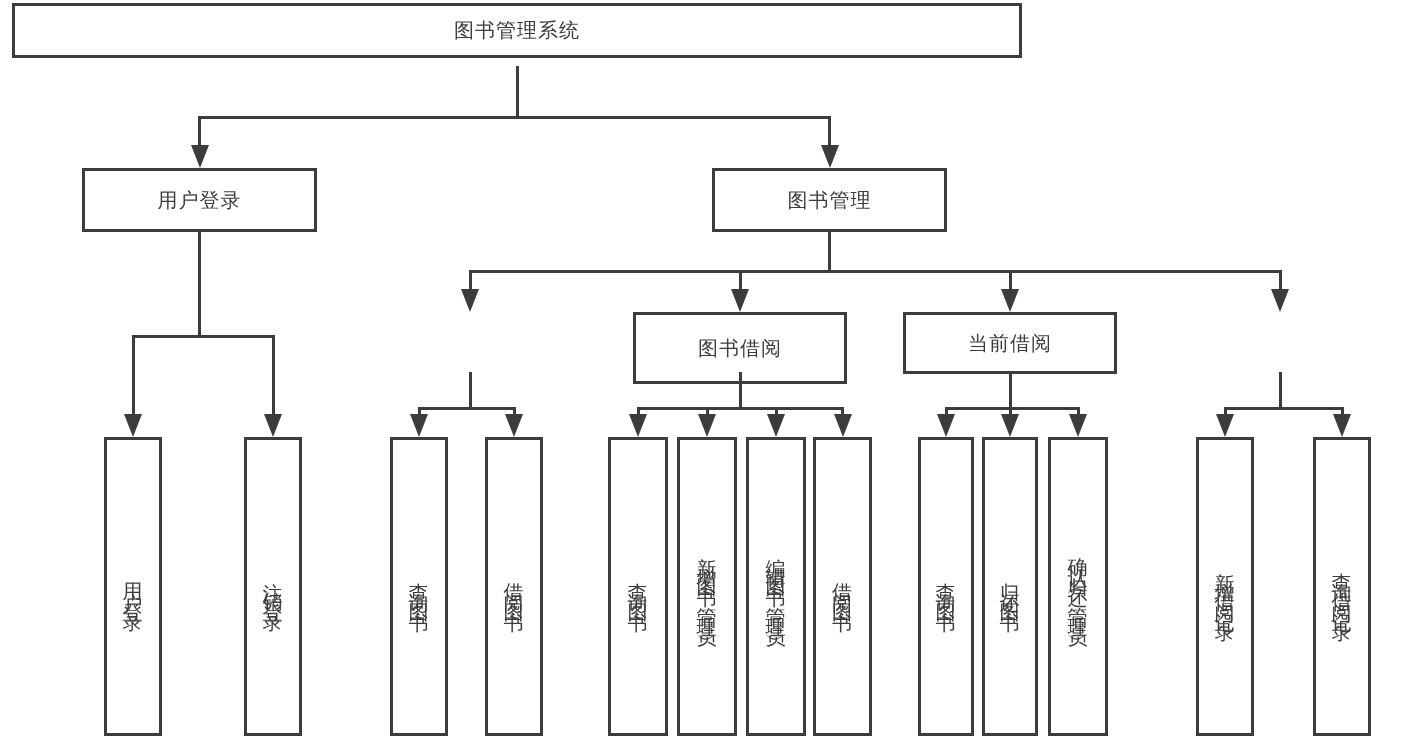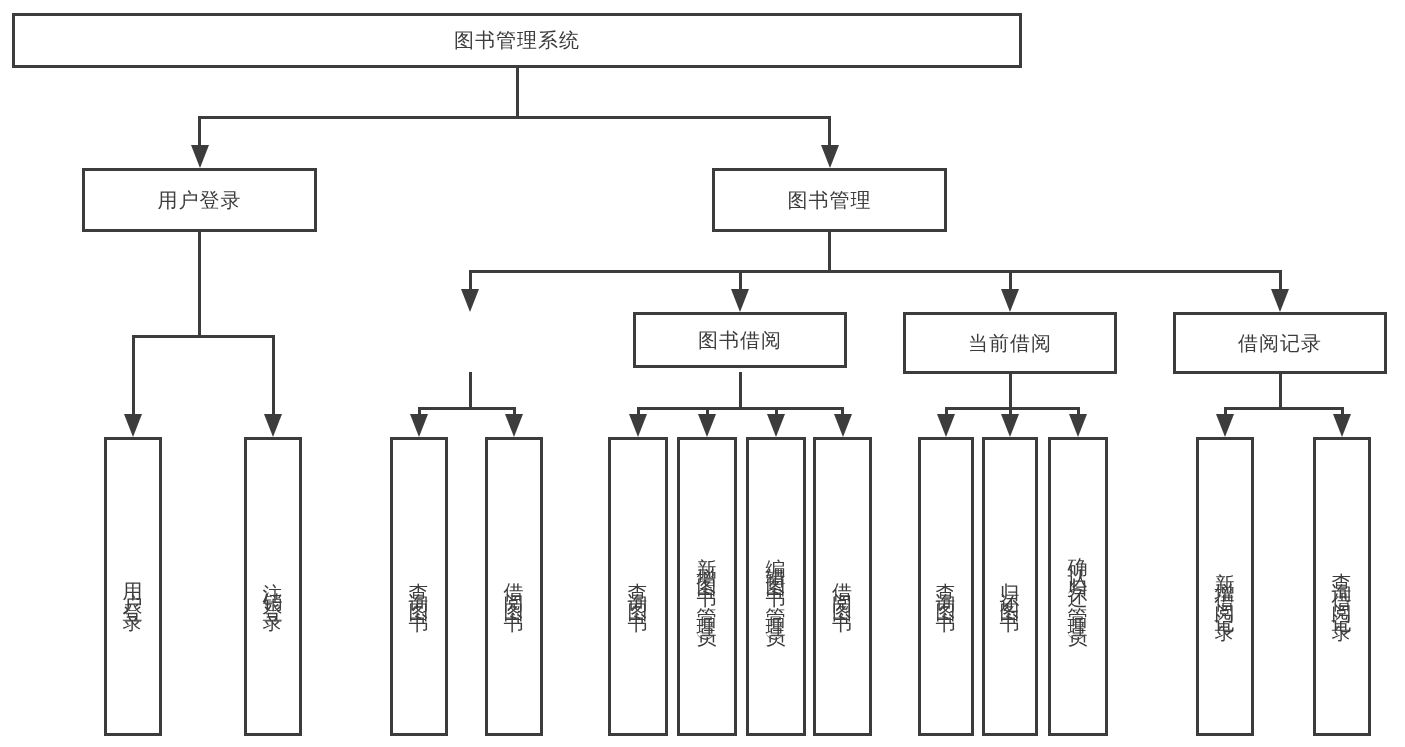--- a/index.html
+++ b/index.html
@@ -54,43 +54,40 @@
     font-size:19px;
     color:#a0a0a0;
     letter-spacing:1px;
     z-index:5;
   }
 </style>
 </head>
 <body>
 
 <div id="canvas">
-<div class="node" style="left: 12px; top: 13px; width: 1010px; height: 55px;">
+<div class="node" style="left: 12px; top: 3px; width: 1010px; height: 55px;">
       <span class="lbl">图书管理系统</span>
     </div>
     <div class="node" style="left: 82px; top: 168px; width: 235px; height: 64px;">
       <span class="lbl">用户登录</span>
     </div>
     <div class="node" style="left: 712px; top: 168px; width: 235px; height: 64px;">
       <span class="lbl">图书管理</span>
     </div>
     <div class="node vertical" style="left: 104px; top: 437px; width: 58px; height: 299px;">
       <span class="lbl">用户登录</span>
     </div>
     <div class="node vertical" style="left: 244px; top: 437px; width: 58px; height: 299px;">
       <span class="lbl">注销登录</span>
     </div>
-    <div class="node" style="left: 633px; top: 312px; width: 214px; height: 56px;">
+    <div class="node" style="left: 633px; top: 312px; width: 214px; height: 72px;">
       <span class="lbl">图书借阅</span>
     </div>
     <div class="node" style="left: 903px; top: 312px; width: 214px; height: 62px;">
       <span class="lbl">当前借阅</span>
-    </div>
-    <div class="node" style="left: 1173px; top: 312px; width: 214px; height: 62px;">
-      <span class="lbl">借阅记录</span>
     </div>
     <div class="node vertical" style="left: 390px; top: 437px; width: 58px; height: 299px;">
       <span class="lbl">查询图书</span>
     </div>
     <div class="node vertical" style="left: 485px; top: 437px; width: 58px; height: 299px;">
       <span class="lbl">借阅图书</span>
     </div>
     <div class="node vertical" style="left: 608px; top: 437px; width: 60px; height: 299px;">
       <span class="lbl">查询图书</span>
     </div>

